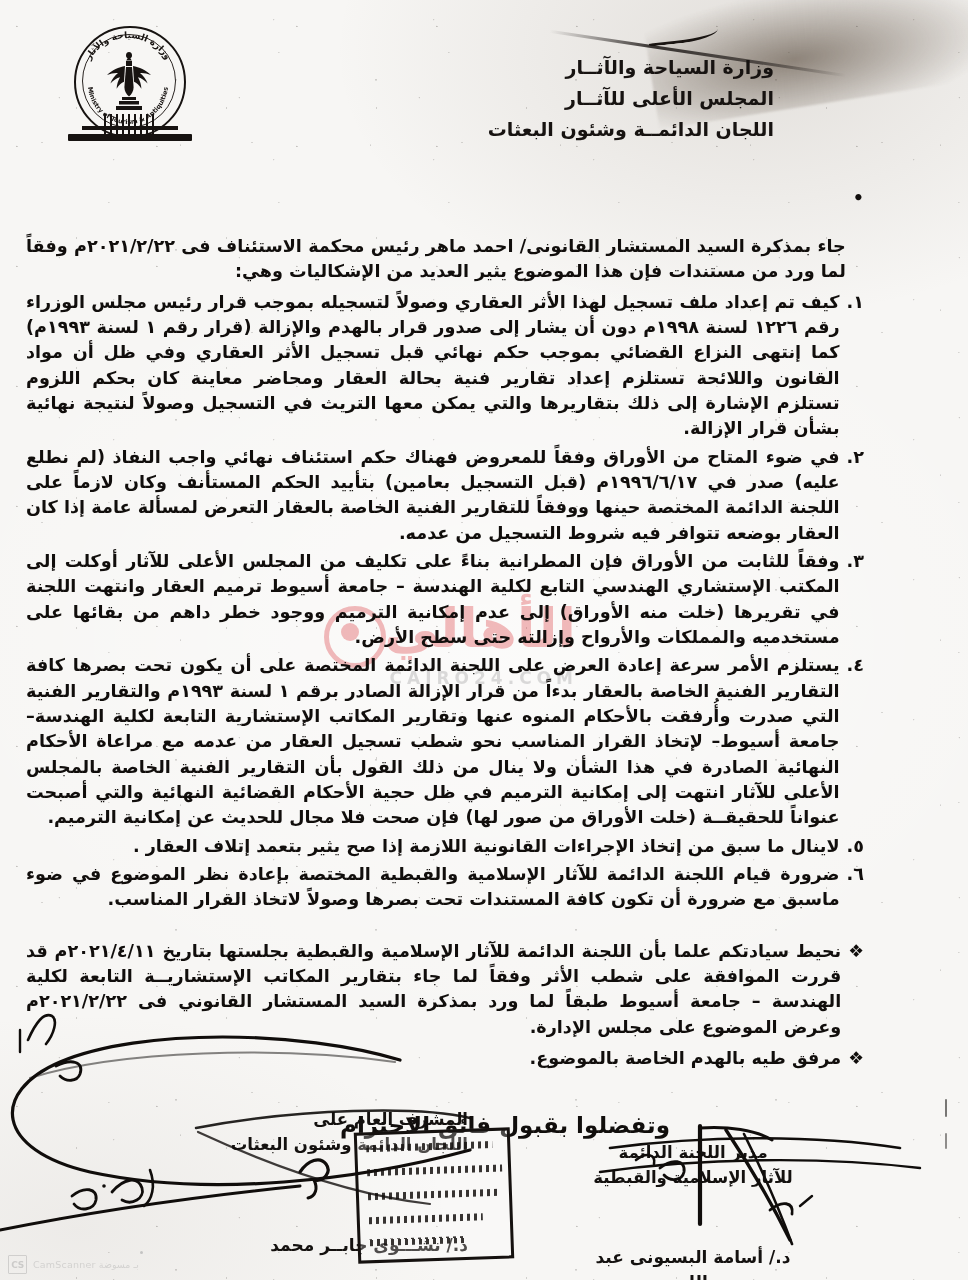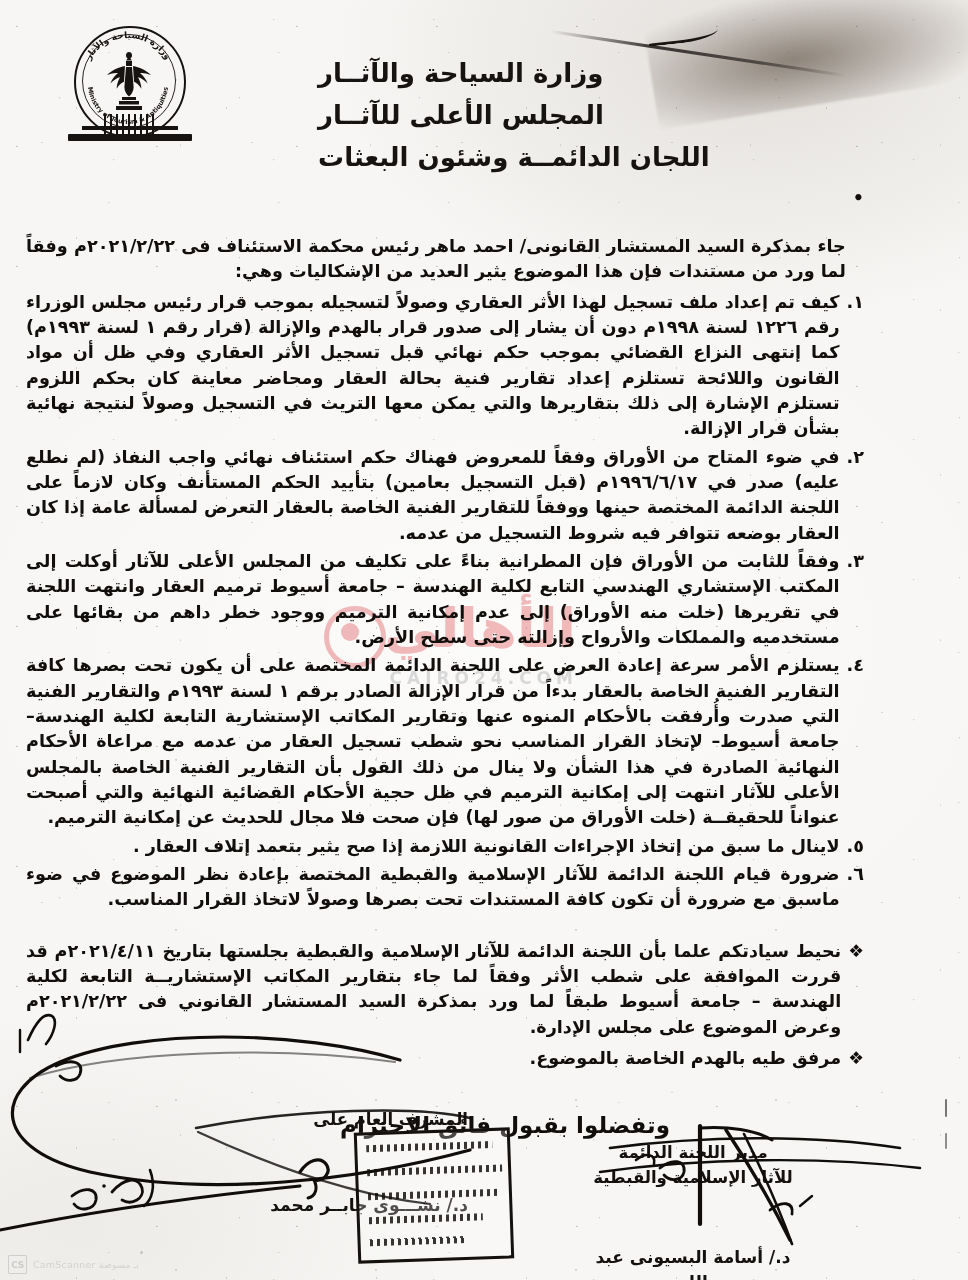--- a/index.html
+++ b/index.html
@@ -69,25 +69,25 @@
     width: 70px; height: 14px;
     border-bottom: 3px solid #1a1512;
     border-radius: 0 0 60% 10%;
     transform: rotate(-6deg);
     pointer-events: none;
   }
 
   
   .letterhead {
     position: absolute;
-    top: 52px; right: 210px;
+    top: 52px; right: 194px;
     width: 440px;
-    text-align: left;
+    text-align: right;
     line-height: 1.62;
-    font-size: 26px;
+    font-size: 19px;
     font-weight: 700;
     letter-spacing: .4px;
     color: #171311;
   }
 
   
   .emblem {
     position: absolute;
     top: 22px; right: 768px;
     width: 140px; height: 130px;
@@ -201,21 +201,21 @@
   .sig-mid {
     position: absolute;
     top: 1108px; right: 500px;
     width: 250px;
     text-align: right;
     font-size: 16.5px;
     font-weight: 700;
     line-height: 1.5;
   }
   .sig-mid .name {
-    margin-top: 60px;
+    margin-top: 75px;
     font-size: 17px;
     letter-spacing: .5px;
   }
 
   
   .ink {
     position: absolute;
     inset: 0;
     pointer-events: none;
   }
@@ -422,20 +422,21 @@
   </div>
 
   <div class="sig-right">
     <div>مدير اللجنة الدائمة</div>
     <div>للآثار الإسلامية والقبطية</div>
     <div class="name">د./ أسامة البسيونى عبد الله</div>
   </div>
 
   <div class="sig-mid">
     <div>المشرف العام على</div>
+    <div>اللجان الدائمة وشئون البعثات</div>
     <div class="name">د./ نشـــوى جابــر محمد</div>
   </div>
 
   <div class="stamp">
     <div class="stamp-line" style="top:10px;  width:84%;"></div>
     <div class="stamp-line" style="top:34px;  width:90%;"></div>
     <div class="stamp-line" style="top:58px;  width:88%;"></div>
     <div class="stamp-line" style="top:82px;  width:76%;"></div>
     <div class="stamp-line" style="top:104px; width:64%;"></div>
   </div>

